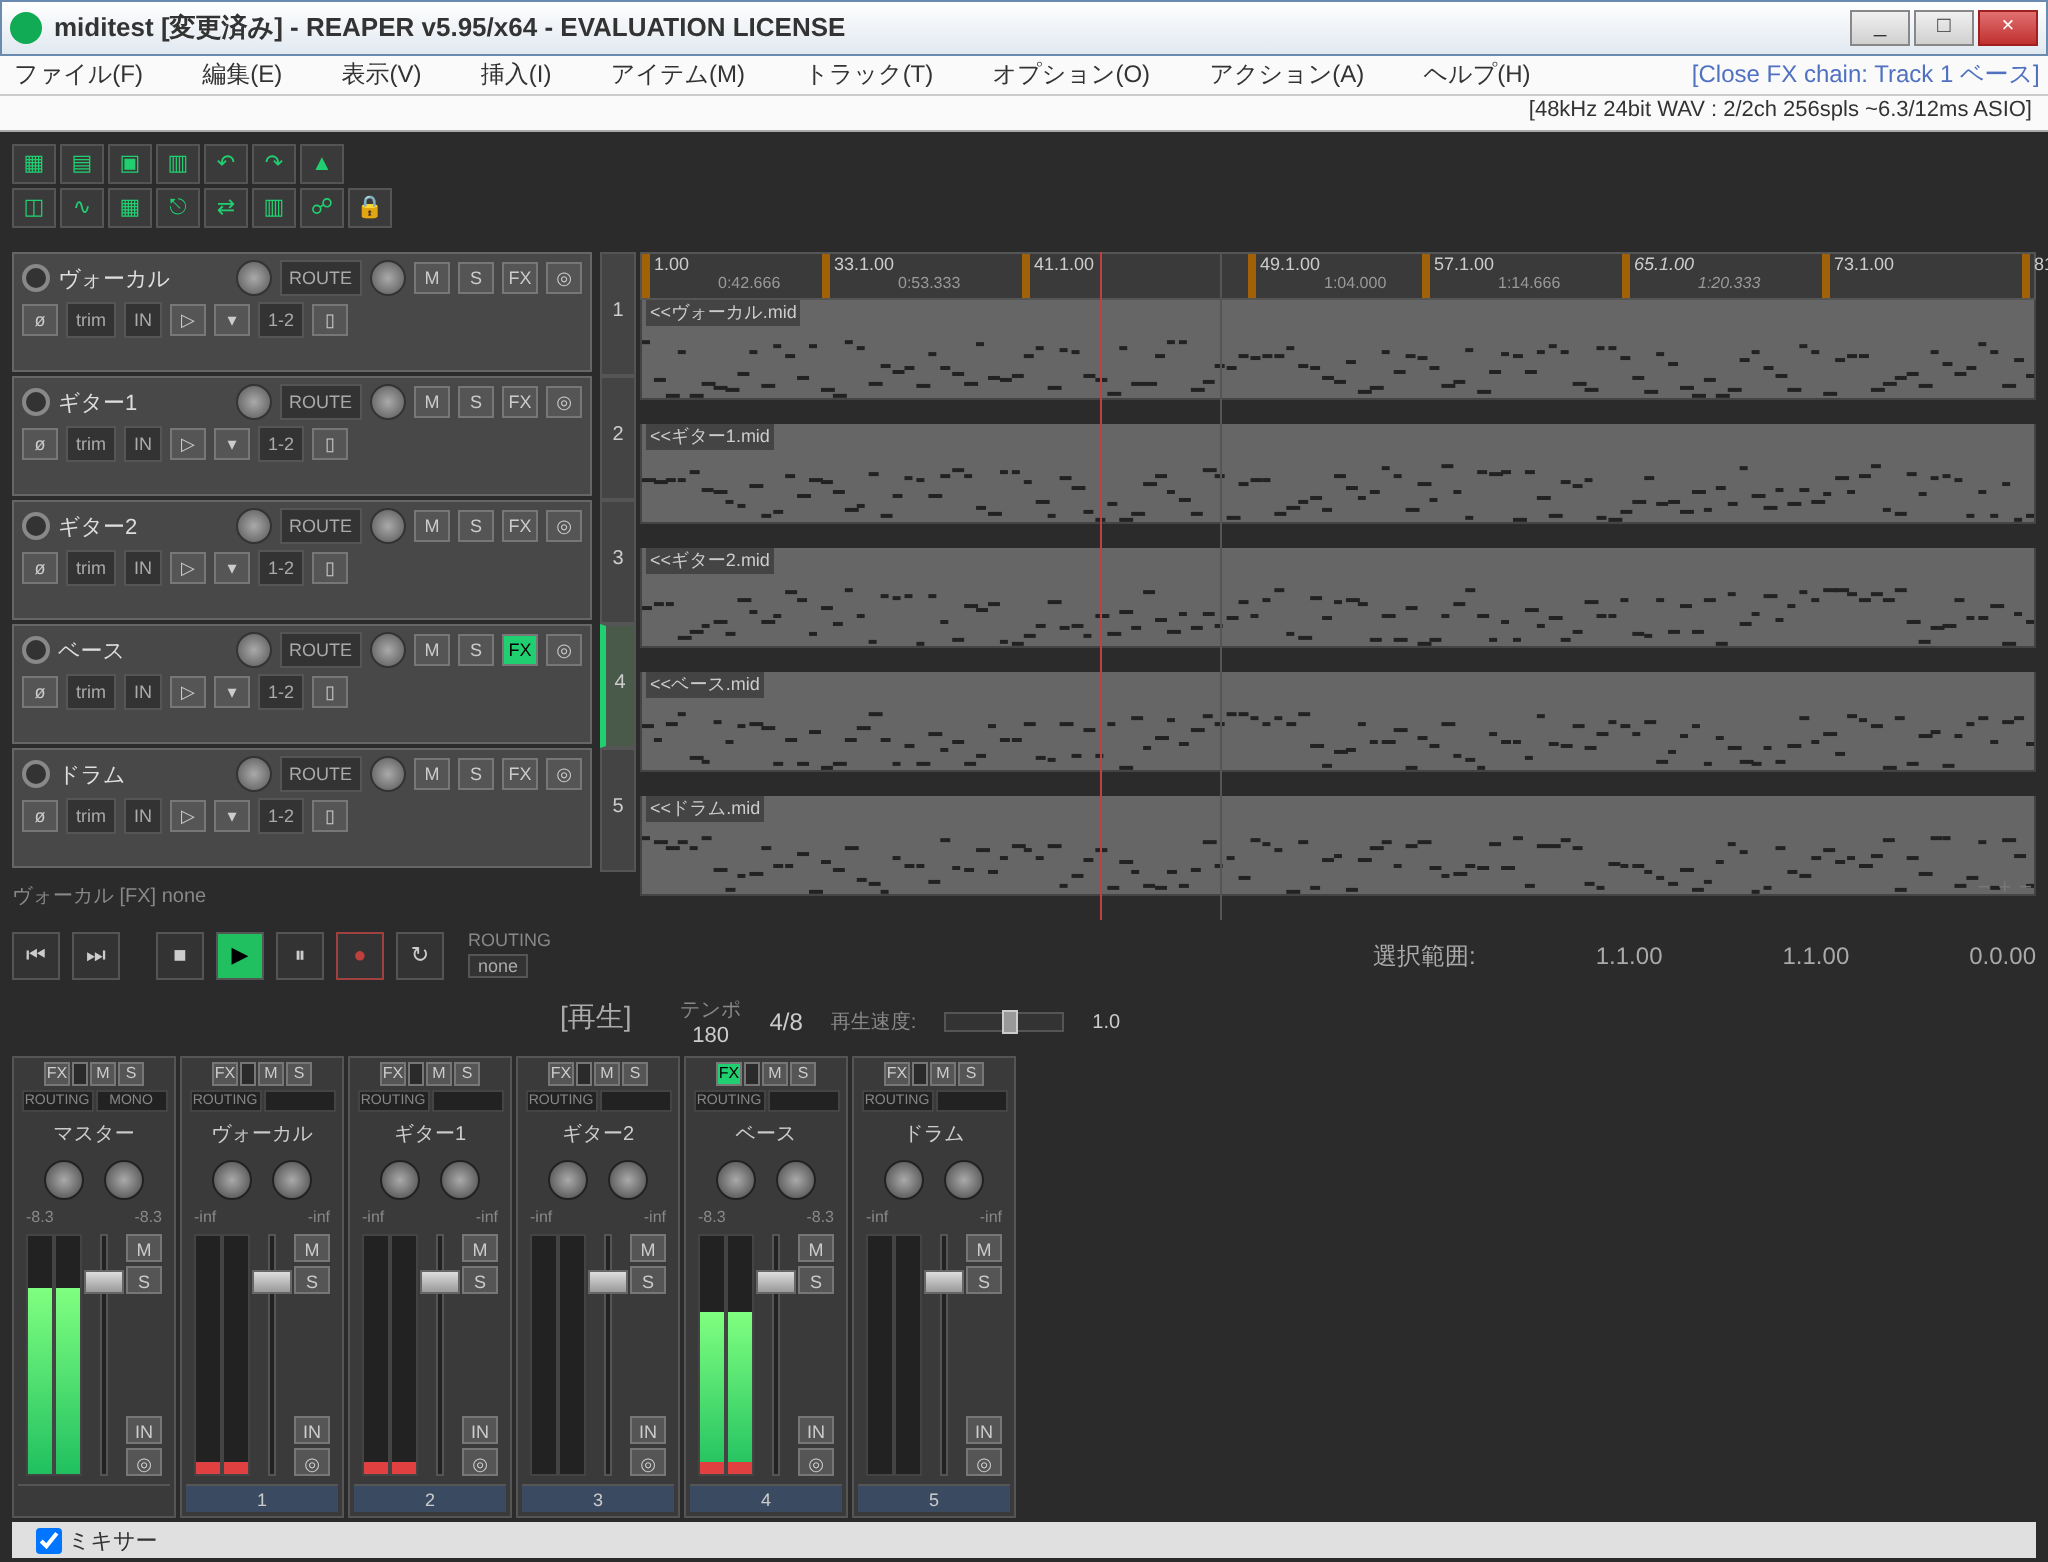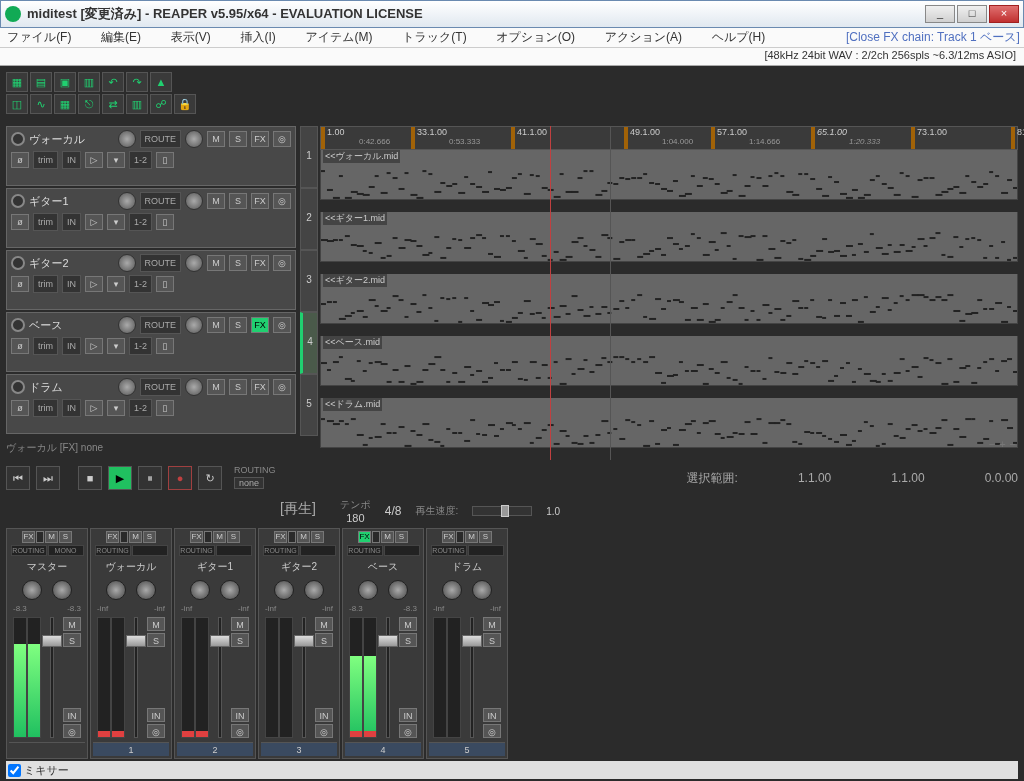--- a/index.html
+++ b/index.html
@@ -90,21 +90,21 @@
 .meter .lev { position:absolute; bottom:0; width:100%; background:linear-gradient(#80ff80,#20c060); }
 .meter .peak { position:absolute; bottom:0; width:100%; height:6px; background:#e04040;}
 .fader { flex:1; position:relative; margin:0 4px;}
 .fader .slot { position:absolute; left:50%; top:0; bottom:0; width:4px; margin-left:-2px; background:#222; border:1px solid #555;}
 .fader .thumb { position:absolute; left:50%; width:20px; height:12px; margin-left:-10px; background:linear-gradient(#ddd,#999); border:1px solid #666; top:18px;}
 .msbox { width:18px; display:flex; flex-direction:column; gap:2px;}
 .msbox .sq { width:18px; height:14px;}
 .mch .chnum { height:14px; width:100%; background:#3a4a60; color:#ccc; text-align:center; font-size:9px; line-height:14px; border-top:1px solid #555;}
 .mch.master .chnum { background:#3a3a3a;}
 
-.bottombar { position:absolute; left:6px; bottom:2px; right:6px; height:18px; background:#e0e0e0; color:#333; font-size:11px; padding:1px 2px; display:flex; align-items:center;}
+.bottombar { position:absolute; left:6px; bottom:2px; right:6px; height:18px; background:#e0e0e0; color:#333; font-size:11px; padding:1px 12px; display:flex; align-items:center;}
 .bottombar input { margin-right:3px;}
 
 svg.midisvg { width:100%; height:100%; }
 svg.midisvg rect { fill:#222; }
 </style>
 </head>
 <body>
 
 <div class="titlebar">
   <div class="icon"></div>

